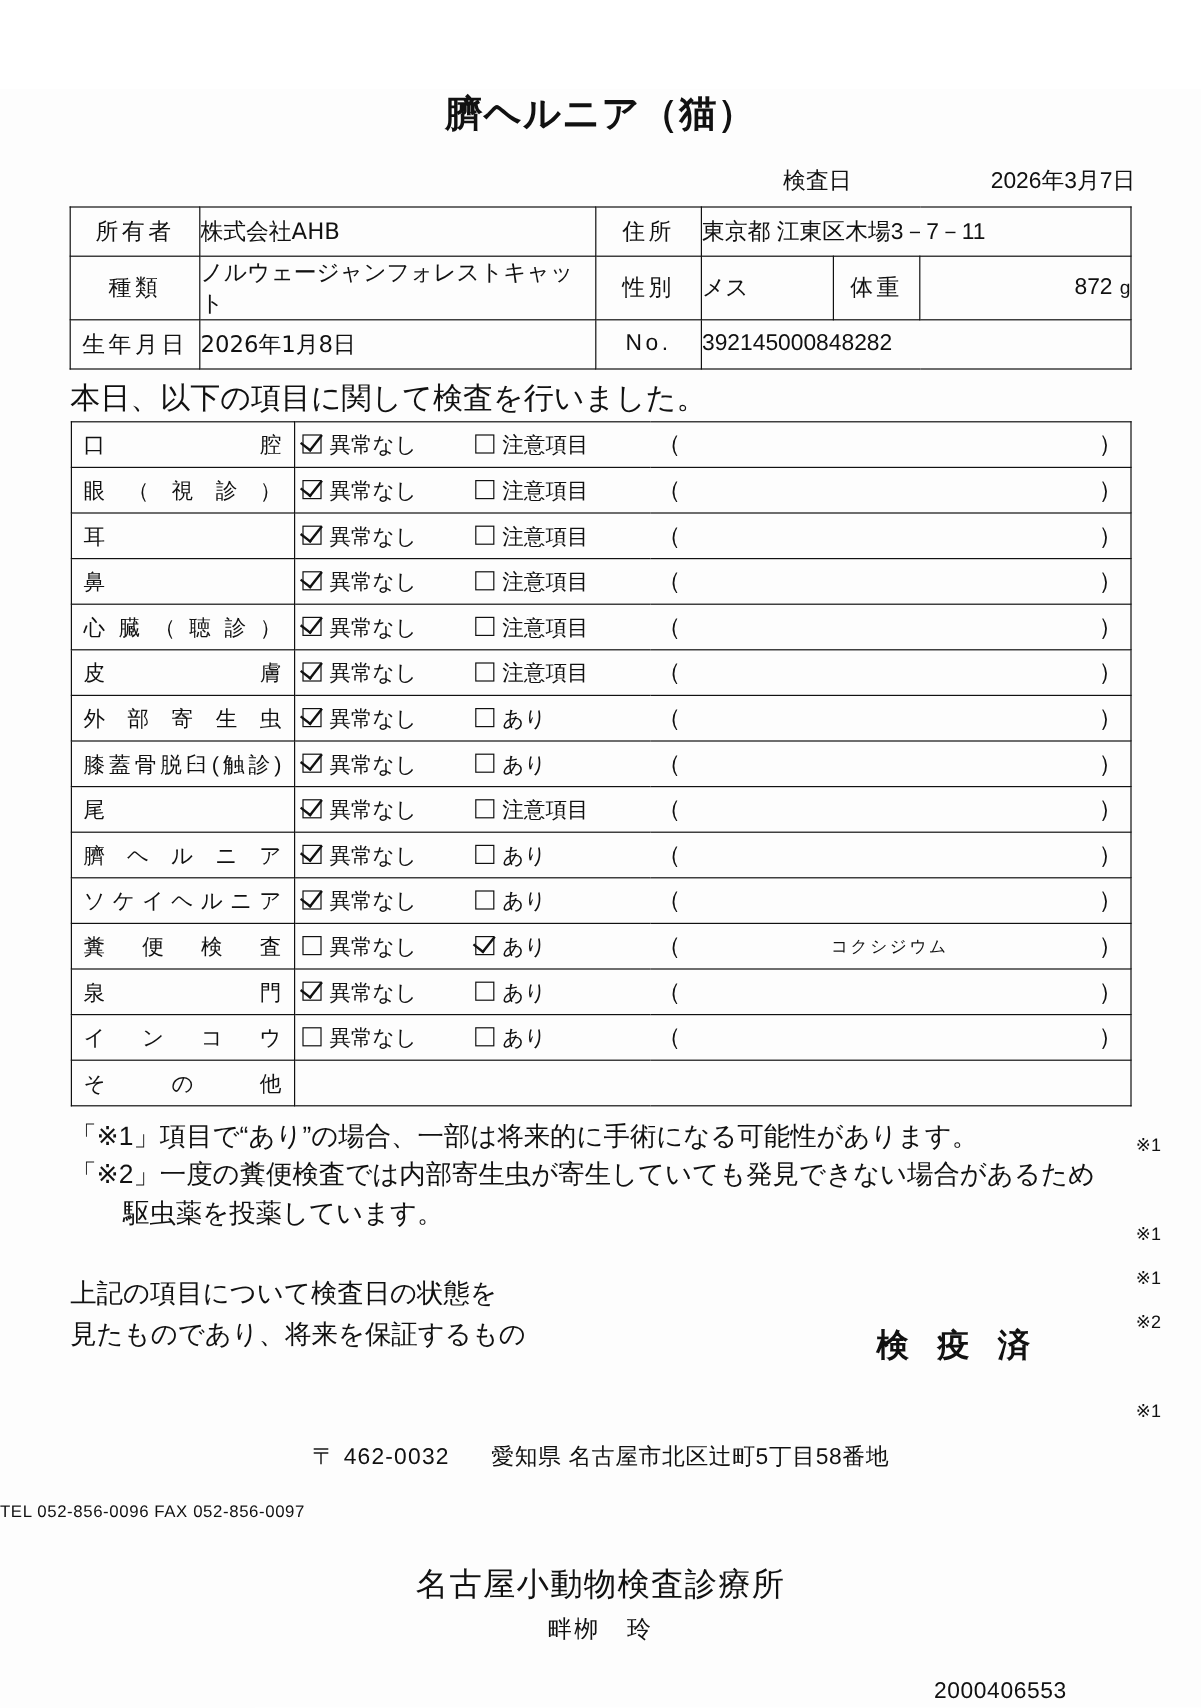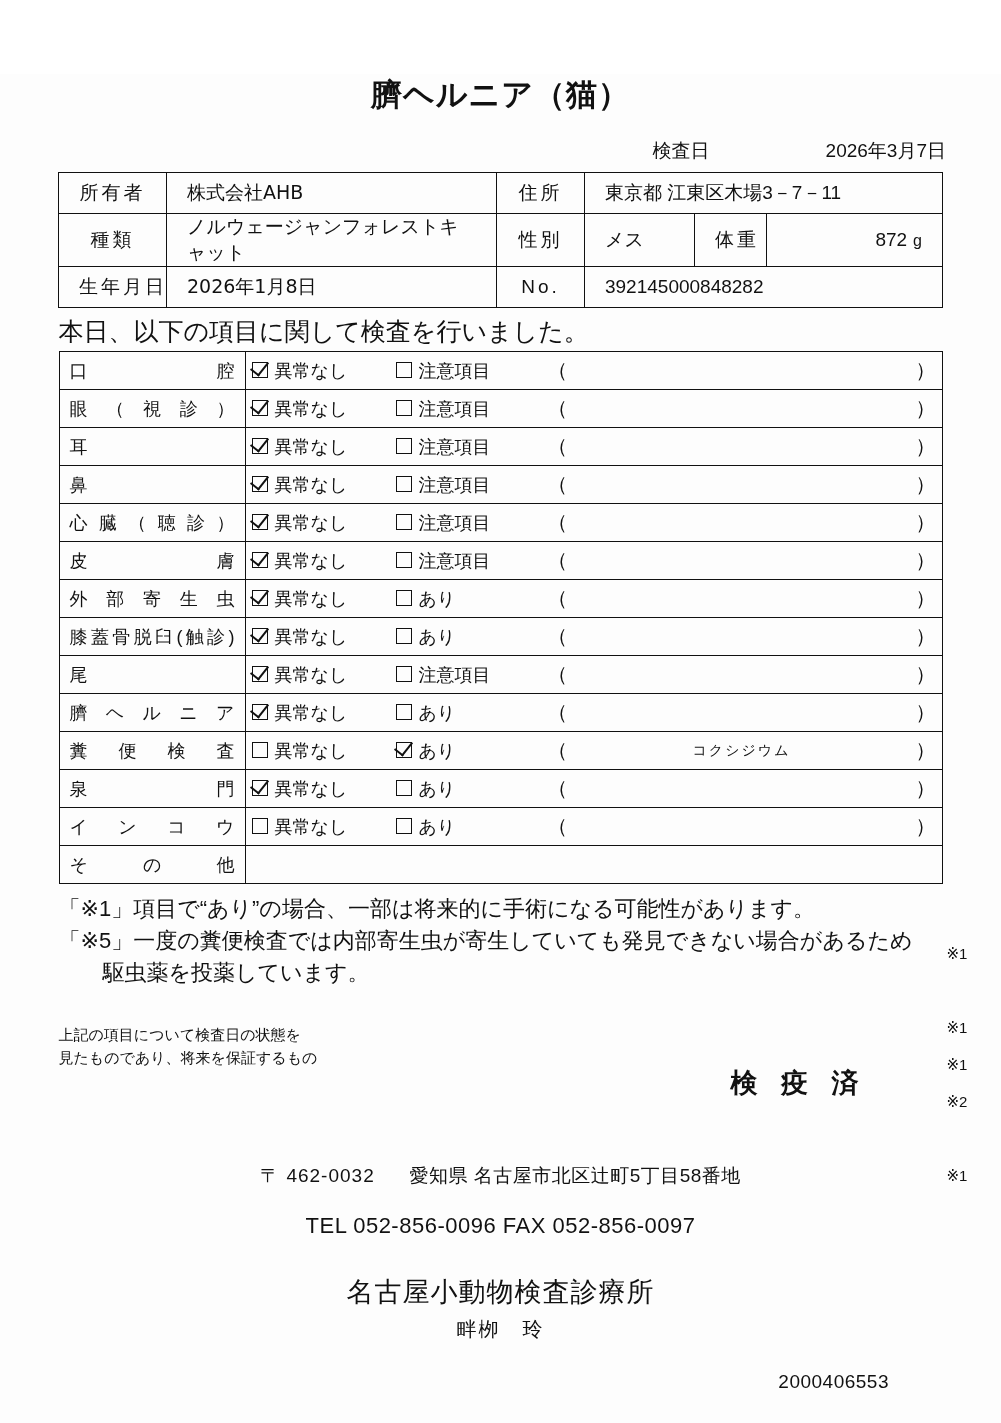--- a/index.html
+++ b/index.html
@@ -51,21 +51,21 @@
   .tbl {
     margin: 8px auto 0 auto;
     width: 884px;
     border-collapse: collapse;
     table-layout: fixed;
   }
   .tbl td {
     border: 1.5px solid #111;
     height: 40px;
     font-size: 19px;
-    padding: 0 20px;
+    padding: 0 0;
     vertical-align: middle;
   }
   .lbl {
     text-align: center;
     font-weight: normal;
     letter-spacing: 3px;
     white-space: nowrap;
   }
   .val-hand {
     font-family: "DejaVu Sans", sans-serif;
@@ -166,42 +166,42 @@
   }
   .notes .indent { padding-left: 44px; }
   
   .lower {
     width: 884px;
     margin: 34px auto 0 auto;
     position: relative;
     min-height: 120px;
   }
   .lower-left {
-    font-size: 15px;
+    font-size: 22px;
     line-height: 1.55;
     width: 430px;
   }
   .stamp {
     position: absolute;
     right: 76px;
     top: 42px;
     font-size: 27px;
     letter-spacing: 8px;
     font-weight: bold;
   }
   .addr {
     text-align: center;
     font-size: 19px;
     margin-top: 20px;
     letter-spacing: 0.5px;
   }
   .addr .zip { letter-spacing: 1px; }
   .tel {
-    text-align: center;
-    font-size: 22px;
+    text-align: left;
+    font-size: 14px;
     margin-top: 24px;
     letter-spacing: 0.5px;
   }
   .clinic {
     text-align: center;
     font-size: 27px;
     margin-top: 35px;
     letter-spacing: 1px;
   }
   .doctor {
@@ -394,20 +394,32 @@
           <td class="opt2"><span class="box"></span><span>あり</span></td>
           <td class="paren">
             <div class="paren-inner">
                 <span class="pl">（</span>
                 <span class="paren-note"></span>
                 <span class="pr">）</span>
               </div>
           </td>
         </tr>
 
+        <tr>
+          <td class="item">ソケイヘルニア</td>
+          <td class="opt1"><span class="box checked"></span><span>異常なし</span></td>
+          <td class="opt2"><span class="box"></span><span>あり</span></td>
+          <td class="paren">
+            <div class="paren-inner">
+                <span class="pl">（</span>
+                <span class="paren-note"></span>
+                <span class="pr">）</span>
+              </div>
+          </td>
+        </tr>
 
         <tr>
           <td class="item">糞便検査</td>
           <td class="opt1"><span class="box"></span><span>異常なし</span></td>
           <td class="opt2"><span class="box checked"></span><span>あり</span></td>
           <td class="paren">
             <div class="paren-inner">
                 <span class="pl">（</span>
                 <span class="paren-note">コクシジウム</span>
                 <span class="pr">）</span>
@@ -451,21 +463,21 @@
 
     <span class="mark-col" style="top:594px">※1</span>
     <span class="mark-col" style="top:668px">※1</span>
     <span class="mark-col" style="top:705px">※1</span>
     <span class="mark-col" style="top:742px">※2</span>
     <span class="mark-col" style="top:816px">※1</span>
   </div>
 
   <div class="notes">
     <div>「※1」項目で“あり”の場合、一部は将来的に手術になる可能性があります。</div>
-    <div>「※5」一度の糞便検査では内部寄生虫が寄生していても発見できない場合があるため</div>
+    <div>「※2」一度の糞便検査では内部寄生虫が寄生していても発見できない場合があるため</div>
     <div class="indent">駆虫薬を投薬しています。</div>
   </div>
 
   <div class="lower">
     <div class="lower-left">
       <div>上記の項目について検査日の状態を</div>
       <div>見たものであり、将来を保証するもの</div>
     </div>
     <div class="stamp">検 疫 済</div>
   </div>

